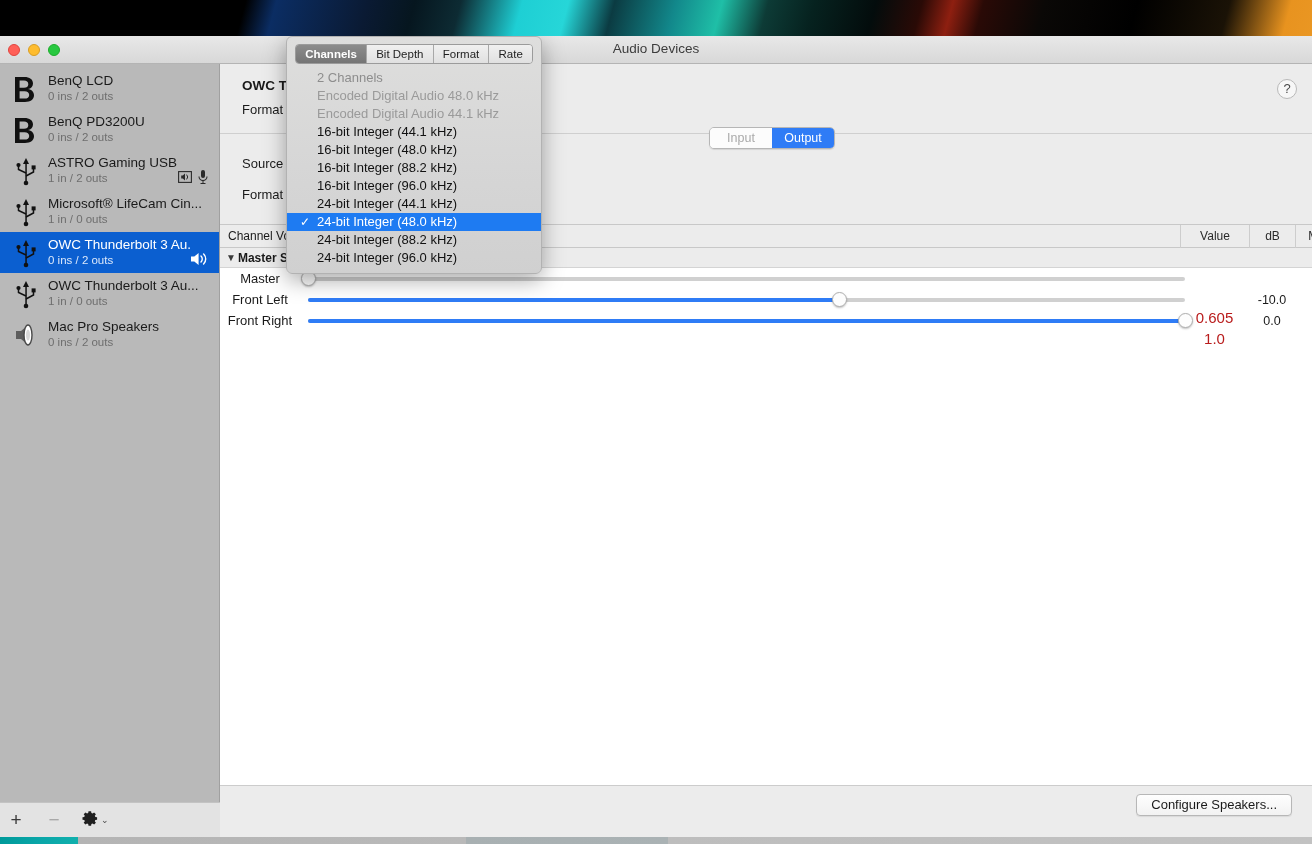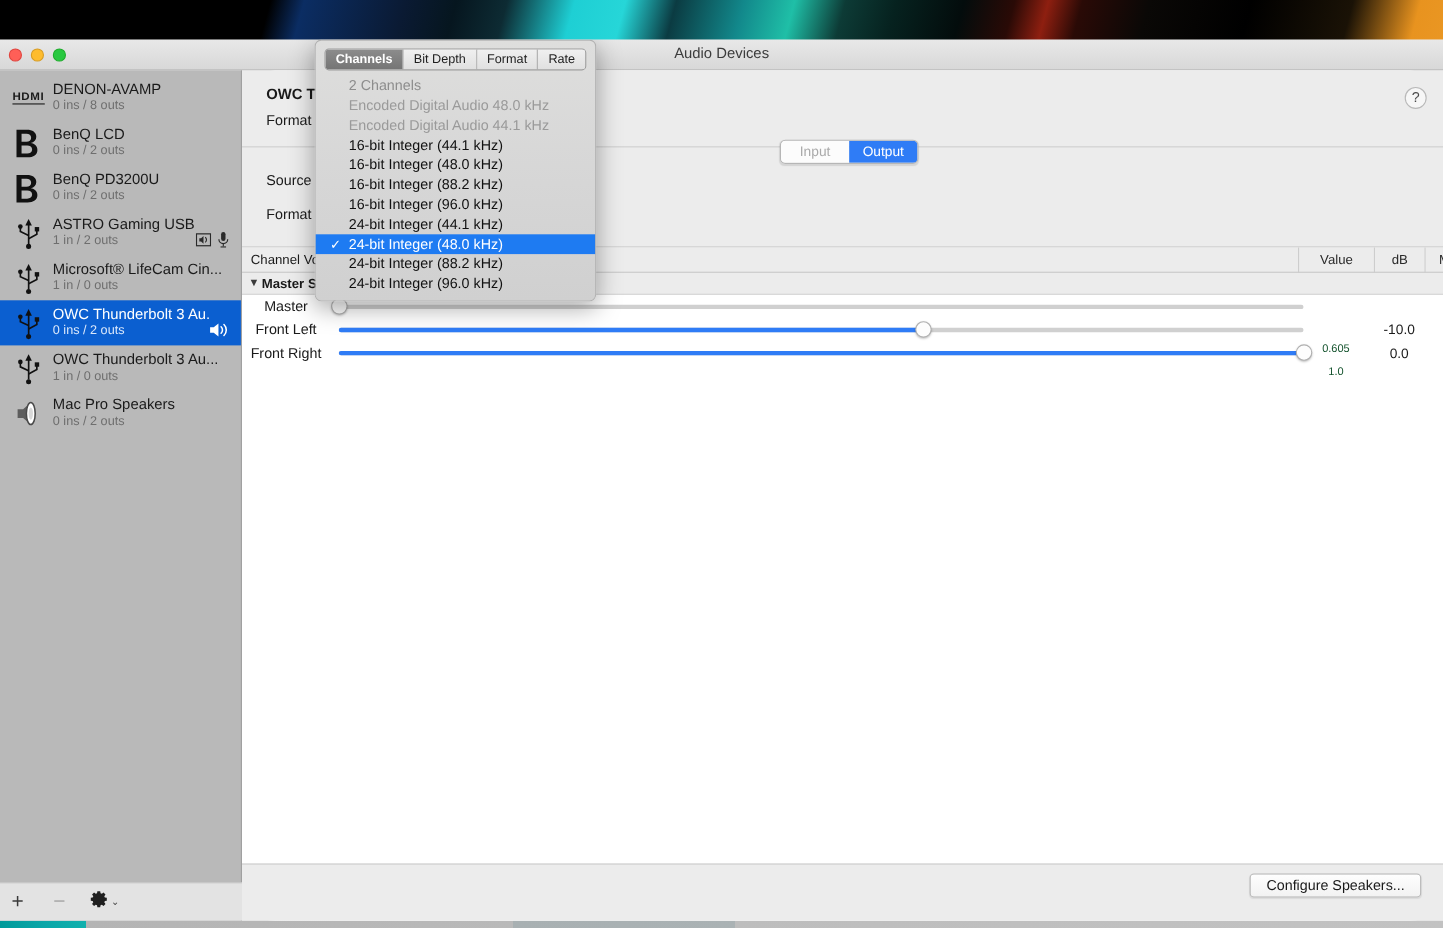--- a/index.html
+++ b/index.html
@@ -208,21 +208,21 @@
   .sl-fill { position: absolute; left: 0; top: 0; height: 4px; background: #2f7cf6; border-radius: 2px;}
   .sl-knob {
     position: absolute; top: -6px; width: 15px; height: 15px;
     border-radius: 50%; background: #fdfdfd;
     border: 1px solid #b0b0b0;
     box-shadow: 0 1px 2px rgba(0,0,0,.25);
     margin-left: -7px;
   }
   .sl-value {
     position: absolute; left: 960px; width: 69px; text-align: center;
-    font-size: 10px; color: #14532d; margin-top: 35px;
+    font-size: 15px; color: #b91c1c; margin-top: 35px;
   }
   .sl-db {
     position: absolute; left: 1029px; width: 46px; text-align: center;
     font-size: 12.5px; color: #1a1a1a;
   }
   .sl-mute {
     position: absolute; left: 1075px; width: 52px;
     display: flex; justify-content: center;
   }
 
@@ -300,30 +300,20 @@
     <div class="traffic tl-close"></div>
     <div class="traffic tl-min"></div>
     <div class="traffic tl-max"></div>
     <div id="win-title">Audio Devices</div>
   </div>
 
   <div id="body-area">
 
     <div id="sidebar">
       <div id="device-list">
-          <div class="device">
-            <div class="dev-icon">
-              <span class="hdmi-logo">HDMI</span>
-            </div>
-            <div class="dev-text">
-              <div class="dev-name">DENON-AVAMP</div>
-              <div class="dev-sub">0 ins / 8 outs</div>
-            </div>
-            <div class="dev-badges"></div>
-          </div>
           <div class="device">
             <div class="dev-icon">
               <svg width="30" height="30" viewBox="0 0 30 30">
                 <path fill="#111" d="M4 3h9.5c5 0 8.5 2.4 8.5 6.4 0 3-2 5-5 5.7 3.6.6 6 2.8 6 6.2 0 4.3-3.6 6.7-9 6.7H4V3zm4.6 3.6v7.2h4.4c2.6 0 4.3-1.3 4.3-3.6 0-2.3-1.7-3.6-4.3-3.6H8.6zm0 10.6v7.4h5c2.8 0 4.6-1.4 4.6-3.7 0-2.3-1.8-3.7-4.6-3.7h-5z"></path>
               </svg>
             </div>
             <div class="dev-text">
               <div class="dev-name">BenQ LCD</div>
               <div class="dev-sub">0 ins / 2 outs</div>
             </div>

